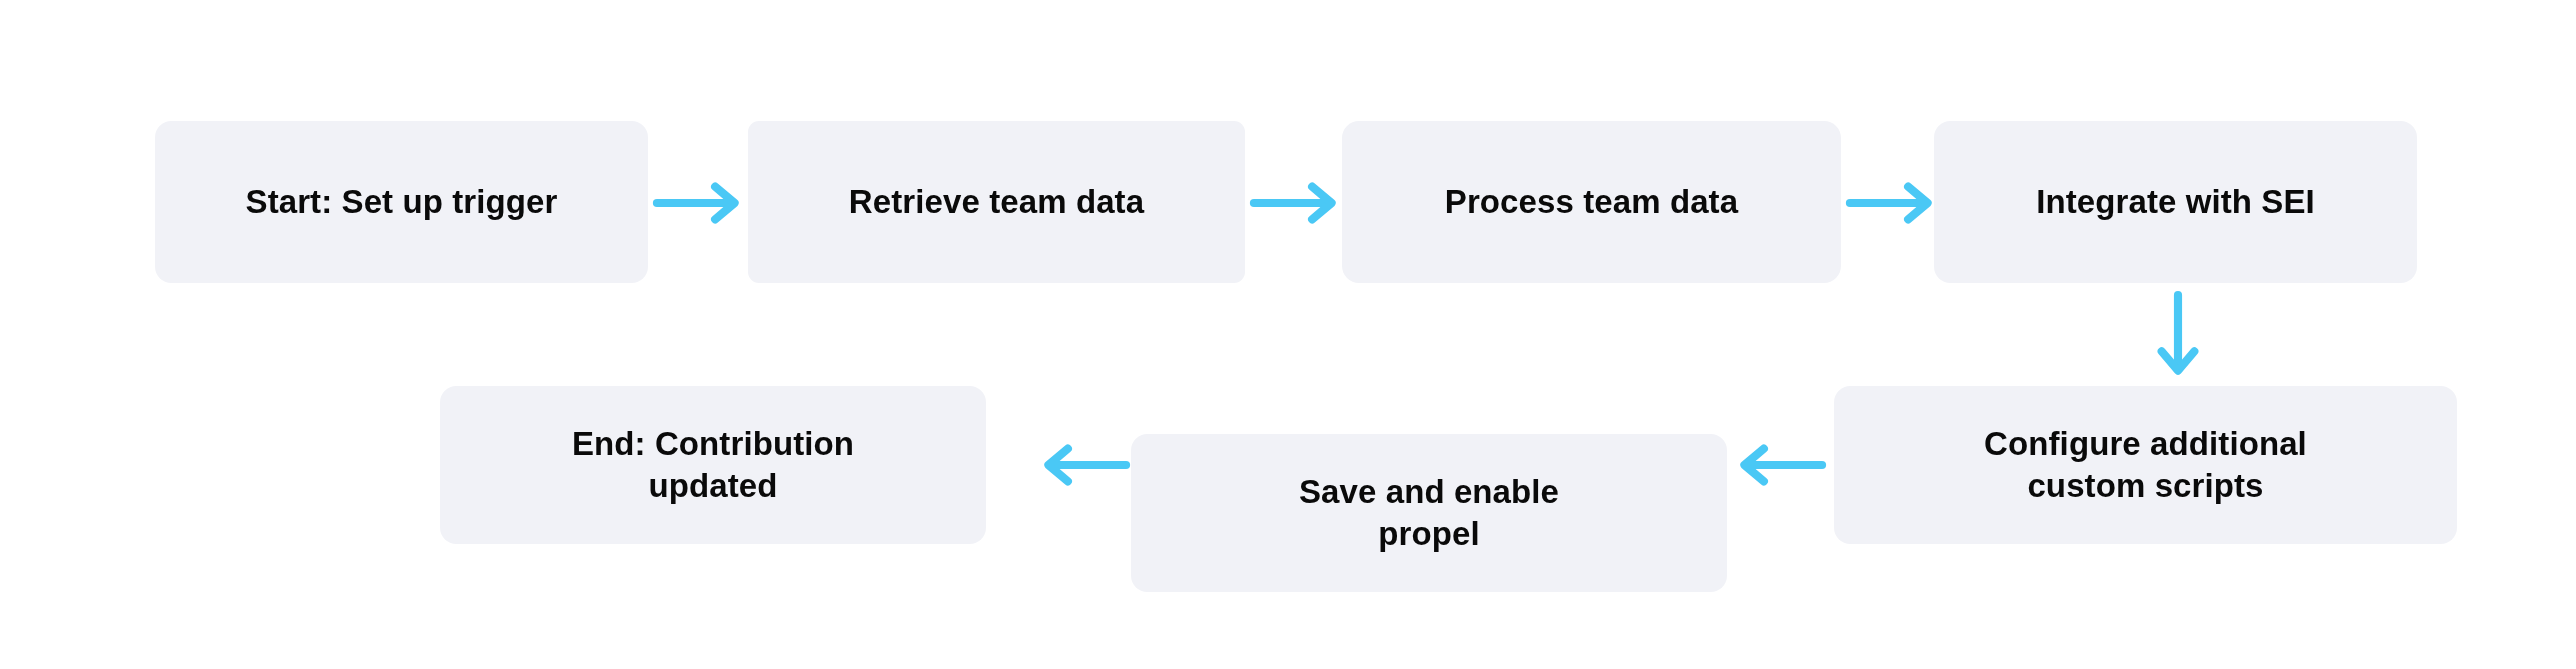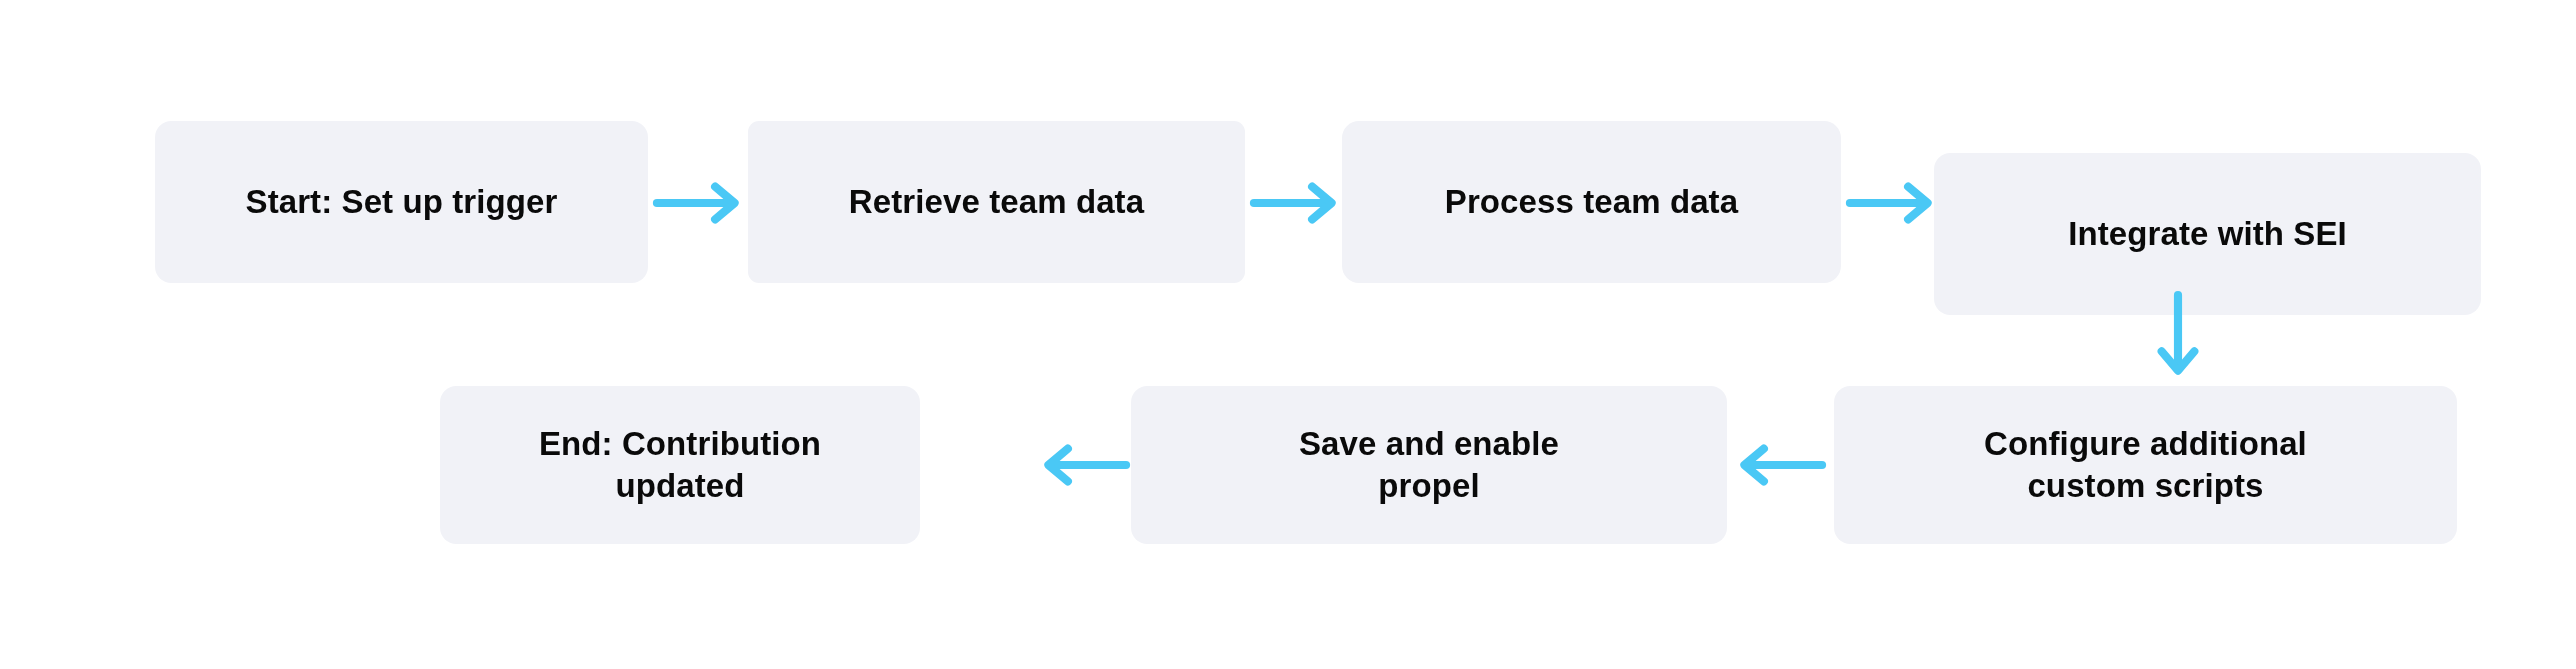--- a/index.html
+++ b/index.html
@@ -41,26 +41,26 @@
     text-align: center;
     letter-spacing: 0.1px;
     white-space: pre-line;
   }
 
   
   .row-top { top: 121px; height: 162px; }
   #node-start     { left: 155px;  width: 493px; }
   #node-retrieve  { left: 748px; width: 497px; border-radius: 11px; }
   #node-process   { left: 1342px; width: 499px; border-radius: 17px; }
-  #node-integrate { left: 1934px; width: 547px; margin-top: 32px; }
+  #node-integrate { left: 1934px; width: 483px; }
 
   
   .row-bottom { top: 386px; height: 158px; }
-  #node-end       { left: 440px;  width: 480px; }
-  #node-save      { left: 1131px; width: 596px; }
+  #node-end       { left: 440px;  width: 546px; }
+  #node-save      { left: 1131px; width: 596px; margin-top: 48px; }
   #node-configure { left: 1834px; width: 623px; }
 
   
   .arrow {
     position: absolute;
     pointer-events: none;
   }
   .arrow svg { display: block; overflow: visible; }
 
   

